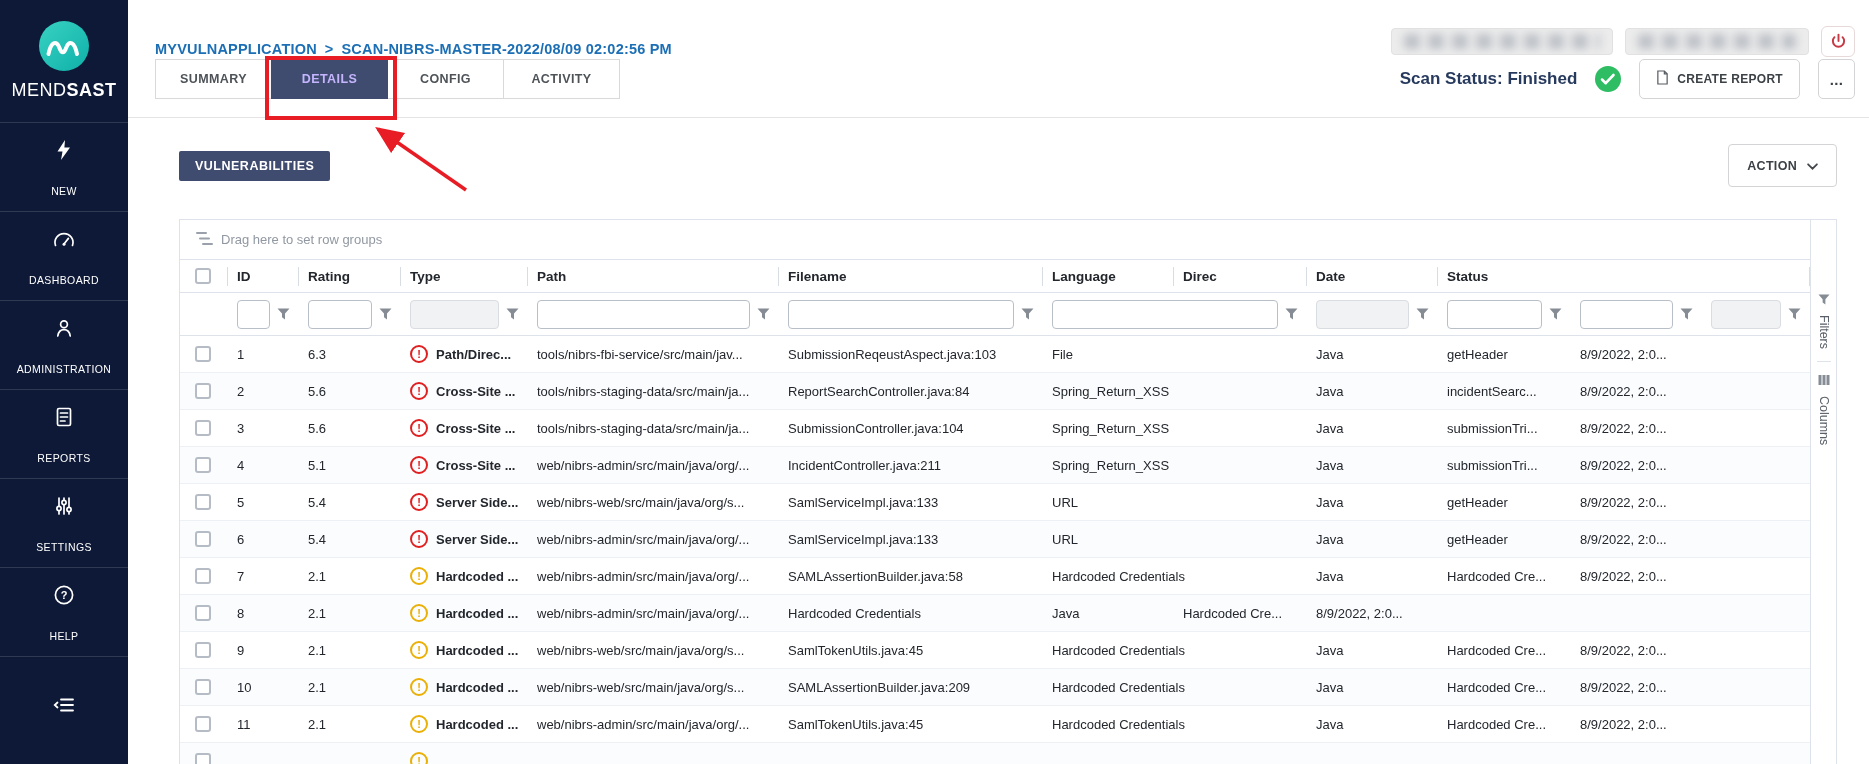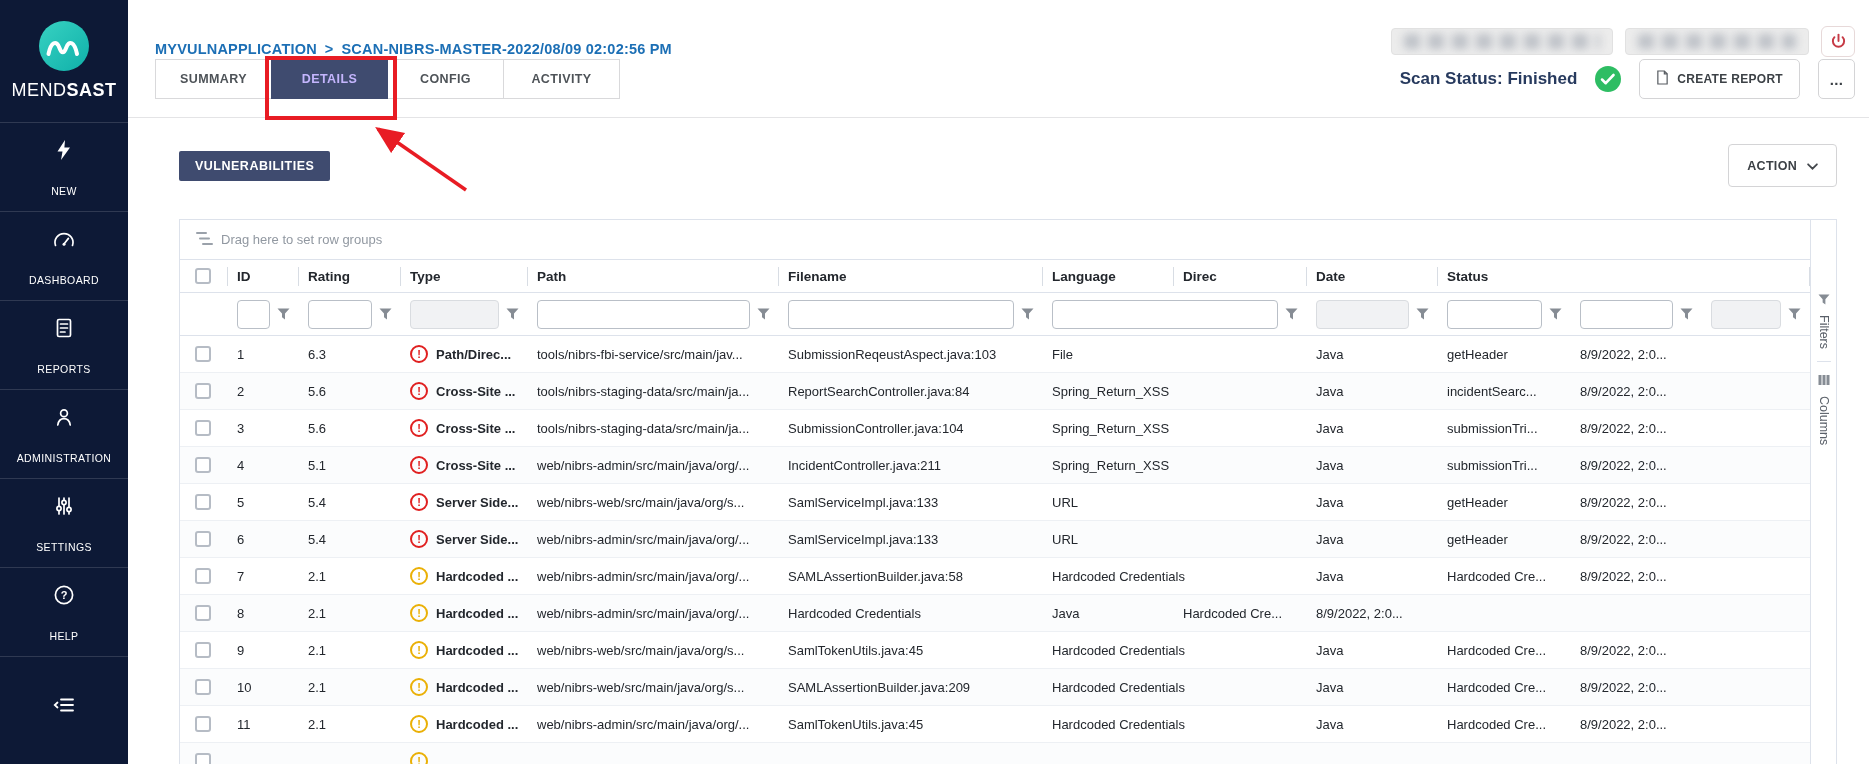--- a/index.html
+++ b/index.html
@@ -139,34 +139,34 @@
     <path d="M4.5 18.5a9 9 0 1 1 17 0"></path>
               <path d="M13 17l4.4-5.6"></path>
               <circle cx="13" cy="17.3" r="1.5" fill="#fff" stroke="none"></circle>
   </svg>
 </span>
           <span class="nav-label">DASHBOARD</span>
         </div>
         <div class="nav-item">
           <span class="nav-icon">
   <svg width="24" height="24" viewBox="0 0 24 24" fill="none" stroke="#fff" stroke-width="1.7" stroke-linecap="round">
+    <circle cx="12" cy="8.2" r="3.4"></circle>
+              <path d="M5.8 20c.6-4.2 3.2-6.3 6.2-6.3s5.6 2.1 6.2 6.3"></path>
+  </svg>
+</span>
+          <span class="nav-label">ADMINISTRATION</span>
+        </div>
+        <div class="nav-item">
+          <span class="nav-icon">
+  <svg width="24" height="24" viewBox="0 0 24 24" fill="none" stroke="#fff" stroke-width="1.7" stroke-linecap="round">
     <rect x="5.5" y="3.5" width="13" height="17" rx="1.5"></rect>
               <path d="M8.5 8h7M8.5 12h7M8.5 16h4.5"></path>
   </svg>
 </span>
           <span class="nav-label">REPORTS</span>
-        </div>
-        <div class="nav-item">
-          <span class="nav-icon">
-  <svg width="24" height="24" viewBox="0 0 24 24" fill="none" stroke="#fff" stroke-width="1.7" stroke-linecap="round">
-    <circle cx="12" cy="8.2" r="3.4"></circle>
-              <path d="M5.8 20c.6-4.2 3.2-6.3 6.2-6.3s5.6 2.1 6.2 6.3"></path>
-  </svg>
-</span>
-          <span class="nav-label">ADMINISTRATION</span>
         </div>
         <div class="nav-item">
           <span class="nav-icon">
   <svg width="24" height="24" viewBox="0 0 24 24" fill="none" stroke="#fff" stroke-width="1.7" stroke-linecap="round">
     <path d="M7 4v16M12 4v16M17 4v16"></path>
     <circle cx="7" cy="14.5" r="2.1" fill="#0d1936"></circle>
               <circle cx="12" cy="8.5" r="2.1" fill="#0d1936"></circle>
               <circle cx="17" cy="15.5" r="2.1" fill="#0d1936"></circle>
   </svg>
 </span>

